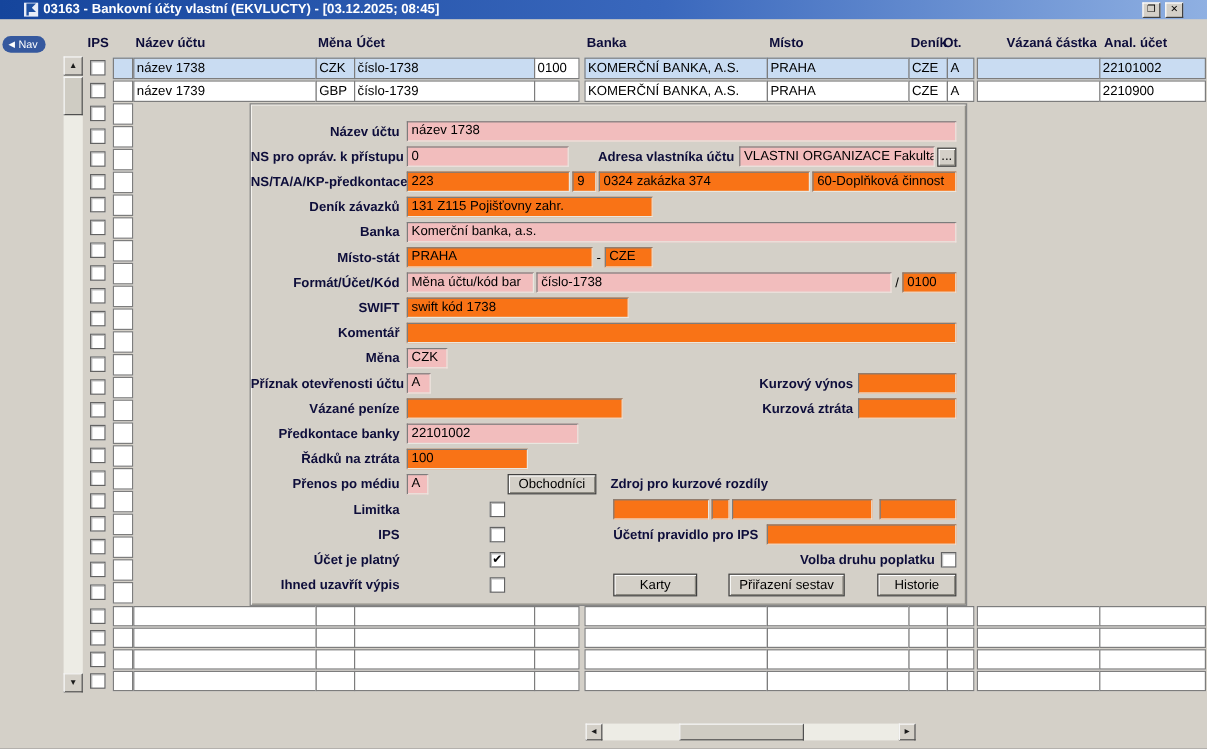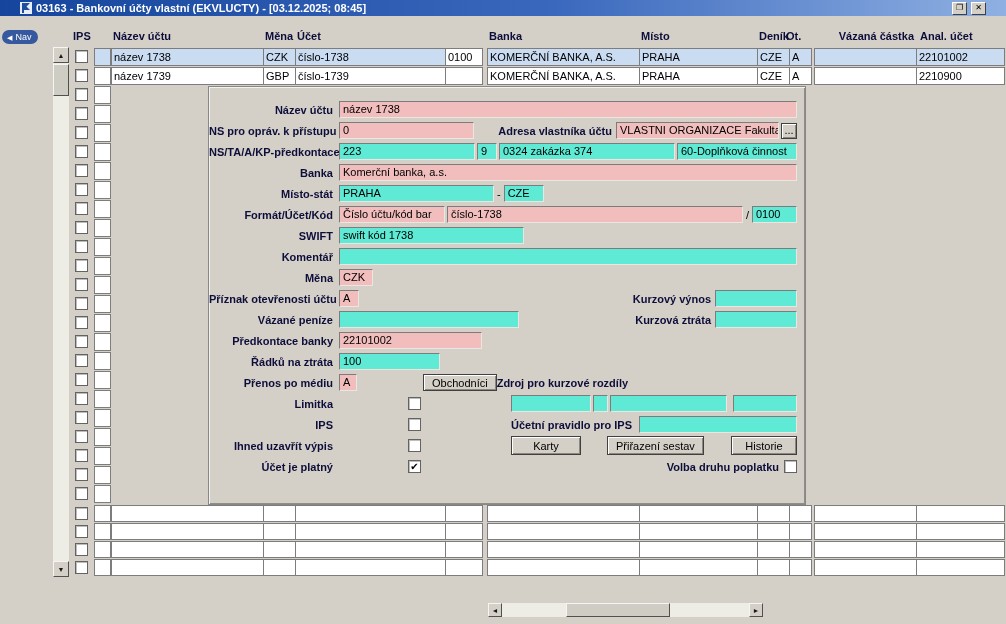--- a/index.html
+++ b/index.html
@@ -73,21 +73,21 @@
   
   .panel { position:absolute; left:208px; top:86px; width:598px; height:419px;
     background:#d4d0c8; border:1px solid #878787; z-index:5;
     box-shadow:inset 1px 1px 0 #f4f2ee, inset -1px -1px 0 #8f8d86;
     padding-top:12px; }
   .frow { display:flex; align-items:center; height:21px; padding-right:8px; }
   .flabel { width:130px; min-width:130px; text-align:right; padding-right:6px;
     font-size:11px; font-weight:bold; color:#0d0d3a; white-space:nowrap; }
   .rlabel { font-size:11px; font-weight:bold; color:#0d0d3a; white-space:nowrap; }
   .fld { height:17px; border:1px solid; border-color:#7c7c7c #e9e7e0 #e9e7e0 #7c7c7c;
-    background:#5eead4; font-size:11px; line-height:15px; padding:0 3px;
+    background:#f97316; font-size:11px; line-height:15px; padding:0 3px;
     white-space:nowrap; overflow:hidden; }
   .fld.pink { background:#f2bdbd; }
   .flex1 { flex:1; }
   .mla { margin-left:auto; }
   .sep { font-size:11px; padding:0 3px; }
   .pbtn { height:19px; background:#d4d0c8; border:1px solid #404040;
     box-shadow:inset 1px 1px 0 #fff, inset -1px -1px 0 #8a887f;
     font-size:11px; padding:1px 8px; white-space:nowrap; text-align:center; }
   .dots { width:16px; height:16px; padding:0; line-height:11px; margin-left:2px; }
   .fcb { width:13px; height:13px; background:#fff; border:1px solid #636363;
@@ -358,36 +358,40 @@
     </div>
 
     <div class="frow">
       <span class="flabel">NS/TA/A/KP-předkontace</span>
       <div class="fld" style="width:136px">223</div>
       <div class="fld" style="width:20px;margin-left:2px">9</div>
       <div class="fld" style="width:176px;margin-left:2px">0324 zakázka 374</div>
       <div class="fld flex1" style="margin-left:2px">60-Doplňková činnost</div>
     </div>
 
+    <div class="frow">
+      <span class="flabel">Deník závazků</span>
+      <div class="fld" style="width:205px">131 Z115 Pojišťovny zahr.</div>
+    </div>
 
     <div class="frow">
       <span class="flabel">Banka</span>
       <div class="fld pink flex1">Komerční banka, a.s.</div>
     </div>
 
     <div class="frow">
       <span class="flabel">Místo-stát</span>
       <div class="fld" style="width:155px">PRAHA</div>
       <span class="sep">-</span>
       <div class="fld" style="width:40px">CZE</div>
     </div>
 
     <div class="frow">
       <span class="flabel">Formát/Účet/Kód</span>
-      <div class="fld pink" style="width:106px">Číslo účtu/kód bar</div>
+      <div class="fld pink" style="width:106px">Měna účtu/kód bar</div>
       <div class="fld pink flex1" style="margin-left:2px">číslo-1738</div>
       <span class="sep">/</span>
       <div class="fld" style="width:45px">0100</div>
     </div>
 
     <div class="frow">
       <span class="flabel">SWIFT</span>
       <div class="fld" style="width:185px">swift kód 1738</div>
     </div>
 
@@ -422,54 +426,54 @@
 
     <div class="frow">
       <span class="flabel">Řádků na ztráta</span>
       <div class="fld" style="width:101px">100</div>
     </div>
 
     <div class="frow">
       <span class="flabel">Přenos po médiu</span>
       <div class="fld pink" style="width:18px">A</div>
       <button class="pbtn" style="margin-left:66px;height:17px">Obchodníci</button>
-      <span class="rlabel" style="margin-left:0">Zdroj pro kurzové rozdíly</span>
+      <span class="rlabel" style="margin-left:12px">Zdroj pro kurzové rozdíly</span>
     </div>
 
     <div class="frow">
       <span class="flabel">Limitka</span>
       <div class="fcb" style="margin-left:69px"></div>
       <div class="fld" style="width:80px;margin-left:90px"></div>
       <div class="fld" style="width:15px;margin-left:2px"></div>
       <div class="fld" style="width:117px;margin-left:2px"></div>
       <div class="fld mla" style="width:64px"></div>
     </div>
 
     <div class="frow">
       <span class="flabel">IPS</span>
       <div class="fcb" style="margin-left:69px"></div>
       <span class="rlabel" style="margin-left:90px">Účetní pravidlo pro IPS</span>
       <div class="fld mla" style="width:158px"></div>
     </div>
 
     <div class="frow">
+      <span class="flabel">Účet je platný</span>
+      <div class="fcb" style="margin-left:69px">✔</div>
+      <span class="rlabel mla">Volba druhu poplatku</span>
+      <div class="fcb" style="margin-left:5px"></div>
+    </div>
+
+    <div class="frow">
       <span class="flabel">Ihned uzavřít výpis</span>
       <div class="fcb" style="margin-left:69px"></div>
       <button class="pbtn" style="margin-left:90px;width:70px">Karty</button>
       <button class="pbtn" style="margin-left:26px">Přiřazení sestav</button>
       <button class="pbtn mla" style="width:66px">Historie</button>
     </div>
 
-    <div class="frow">
-      <span class="flabel">Účet je platný</span>
-      <div class="fcb" style="margin-left:69px">✔</div>
-      <span class="rlabel mla">Volba druhu poplatku</span>
-      <div class="fcb" style="margin-left:5px"></div>
-    </div>
-
   </div>
 
   <div class="hsb">
     <div class="sb-btn left">◄</div>
     <div class="sb-thumb"></div>
     <div class="sb-btn right">►</div>
   </div>
 
 </div>
 

